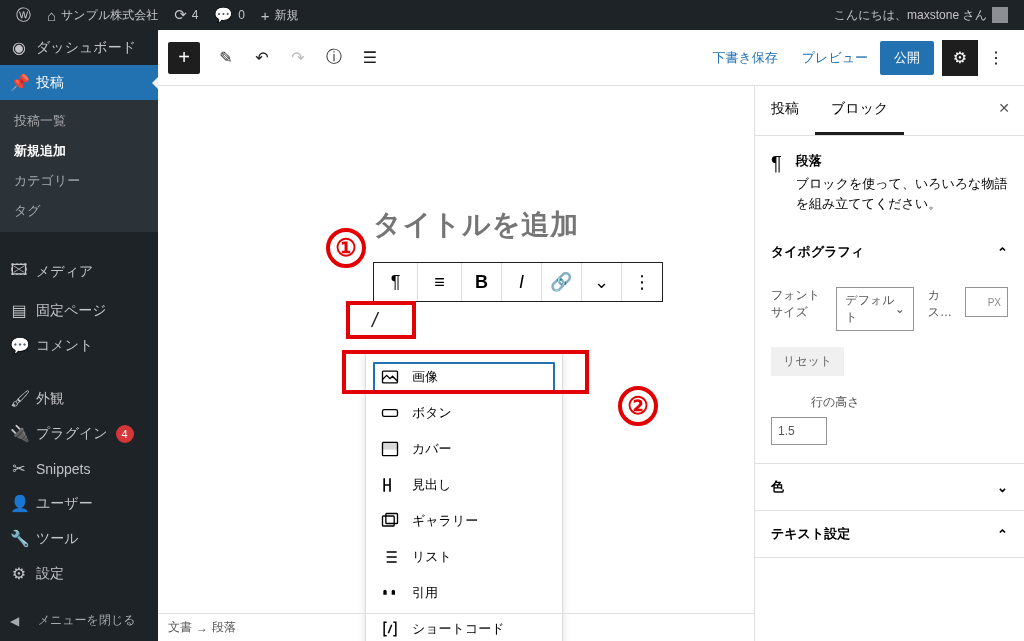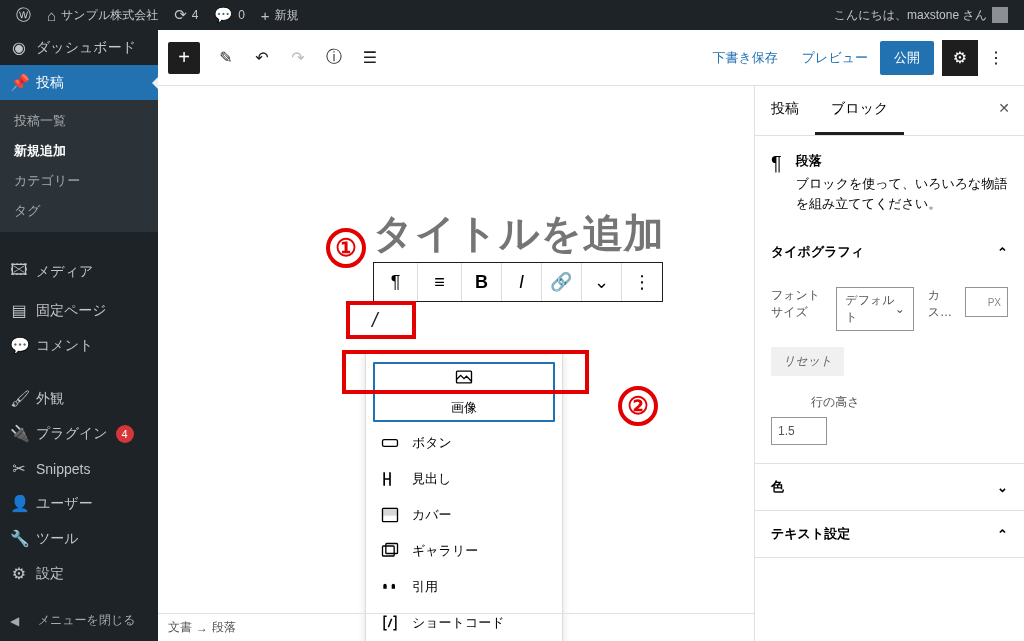--- a/index.html
+++ b/index.html
@@ -37,38 +37,38 @@
   .tb-text { padding: 0 12px; font-size: 13px; cursor: pointer; }
   .draft { color: #2271b1; }
   .preview { color: #2271b1; }
   .publish { background: #2271b1; color: #fff; padding: 8px 14px; font-size: 13px; border-radius: 2px; }
   .gear { background: #1e1e1e; color: #fff; width: 36px; height: 36px; display:flex; align-items:center; justify-content:center; margin-left: 8px; }
   .kebab { width: 36px; height: 36px; display:flex; align-items:center; justify-content:center; }
 
   .workspace { flex: 1; display: flex; }
 
   .canvas { flex: 1; position: relative; padding: 0; overflow: hidden; }
-  .title-placeholder { position: absolute; top: 120px; left: 215px; font-size: 40px; color: #757575; font-weight: 600; letter-spacing: 1px; pointer-events: none; }
+  .title-placeholder { position: absolute; top: 120px; left: 215px; font-size: 28px; color: #757575; font-weight: 600; letter-spacing: 1px; pointer-events: none; }
 
   
   .annot { position: absolute; width: 40px; height: 40px; border: 4px solid #e30000; border-radius: 50%; color: #e30000; font-size: 24px; font-weight: 700; display: flex; align-items: center; justify-content: center; background: rgba(255,255,255,0.9); pointer-events: none; }
 
   
   .block-toolbar { position: absolute; top: 176px; left: 215px; display: flex; border: 1px solid #1e1e1e; background: #fff; height: 40px; }
   .blk-btn { width: 44px; display: flex; align-items: center; justify-content: center; border-right: 1px solid #ddd; font-size: 18px; cursor: pointer; }
   .blk-btn.small { width: 40px; }
   .blk-btn:last-child { border-right: none; }
 
   
   .slash-box { position: absolute; top: 215px; left: 188px; width: 70px; height: 38px; border: 4px solid #e30000; display: flex; align-items: center; padding-left: 22px; font-size: 20px; font-style: italic; color: #1e1e1e; pointer-events: none; }
 
   
   .block-menu { position: absolute; top: 266px; left: 207px; width: 198px; background: #fff; border: 1px solid #ddd; box-shadow: 0 2px 8px rgba(0,0,0,0.12); padding: 6px 0; }
   .menu-item { display: flex; align-items: center; gap: 12px; padding: 8px 14px; font-size: 13px; cursor: pointer; }
-  .menu-item.selected { outline: 2px solid #2271b1; outline-offset: -3px; border-radius: 2px; margin: 2px 6px; padding: 6px 8px; flex-direction: column; }
+  .menu-item.selected { outline: 2px solid #2271b1; outline-offset: -3px; border-radius: 2px; margin: 2px 6px; padding: 6px 8px; }
   .menu-icon { width: 20px; height: 20px; display: flex; align-items: center; justify-content: center; font-size: 16px; }
   .menu-red-border { position: absolute; top: 264px; left: 184px; width: 247px; height: 44px; border: 4px solid #e30000; pointer-events: none; }
 
   
   .breadcrumb { position: absolute; bottom: 0; left: 0; right: 0; height: 28px; border-top: 1px solid #e0e0e0; font-size: 12px; color: #555; display: flex; align-items: center; padding: 0 10px; gap: 4px; }
 
   
   .settings { width: 270px; border-left: 1px solid #e0e0e0; display: flex; flex-direction: column; }
   .tabs { display: flex; border-bottom: 1px solid #e0e0e0; position: relative; }
   .tab { padding: 14px 16px; font-size: 14px; cursor: pointer; }
@@ -77,21 +77,21 @@
 
   .panel-section { border-bottom: 1px solid #e0e0e0; }
   .panel-head { padding: 14px 16px; display: flex; justify-content: space-between; align-items: center; font-size: 13px; font-weight: 600; cursor: pointer; }
   .panel-body { padding: 4px 16px 18px; font-size: 12px; color: #555; }
   .block-desc { display: flex; gap: 14px; align-items: flex-start; padding: 16px; font-size: 13px; }
   .block-desc-text .btype { font-weight: 600; margin-bottom: 4px; }
   .select { border: 1px solid #949494; padding: 4px 8px; font-size: 12px; width: 104px; display: flex; justify-content: space-between; align-items: center; }
   .px-input { border: 1px solid #949494; width: 50px; height: 30px; font-size: 10px; text-align: right; padding-right: 6px; color: #888; display:flex; align-items:center; justify-content:flex-end;}
   .typo-row { display: flex; gap: 14px; margin-top: 8px; }
   .typo-col { display: flex; flex-direction: row; gap: 6px; font-size: 12px; }
-  .reset-btn { background: #f0f0f0; padding: 6px 12px; font-size: 12px; color: #666; margin-top: 16px; display: inline-block; cursor: pointer; font-style: italic; }
+  .reset-btn { background: #f0f0f0; padding: 6px 12px; font-size: 12px; color: #666; margin-top: 16px; display: inline-block; cursor: pointer; }
   .lh-input { border: 1px solid #949494; width: 56px; padding: 6px; font-size: 12px; margin-top: 6px; }
 
   svg { display: block; }
 </style>
 </head>
 <body>
 
 <div class="adminbar">
   <div class="adminbar-left">
     <div class="adminbar-item">
@@ -266,44 +266,52 @@
             <div class="menu-item">
               <span class="menu-icon">
                 <svg width="20" height="20" viewBox="0 0 24 24" fill="none" stroke="currentColor" stroke-width="1.6">
                   <rect x="3" y="8" width="18" height="8" rx="2"></rect>
                 </svg>
               </span>
               <span>ボタン</span>
             </div>
             <div class="menu-item">
               <span class="menu-icon">
+                <svg width="20" height="20" viewBox="0 0 24 24" fill="none" stroke="currentColor" stroke-width="1.6">
+                  <rect x="3" y="4" width="18" height="16" rx="1"></rect>
+                  <rect x="3" y="4" width="18" height="8" fill="currentColor" opacity="0.15"></rect>
+                </svg>
+              </span>
+              <span>カバー</span>
+            </div>
+            <div class="menu-item">
+              <span class="menu-icon">
                 <svg width="20" height="20" viewBox="0 0 24 24" fill="currentColor">
                   <path d="M4 4h4v16H4zM16 4h4v16h-4z" opacity="0"></path>
                   <path d="M5 4v16M12 4v16M5 12h7" stroke="currentColor" stroke-width="2" fill="none"></path>
                 </svg>
               </span>
               <span>見出し</span>
             </div>
             <div class="menu-item">
               <span class="menu-icon">
                 <svg width="20" height="20" viewBox="0 0 24 24" fill="none" stroke="currentColor" stroke-width="1.6">
-                  <rect x="3" y="4" width="18" height="16" rx="1"></rect>
-                  <rect x="3" y="4" width="18" height="8" fill="currentColor" opacity="0.15"></rect>
-                </svg>
-              </span>
-              <span>カバー</span>
-            </div>
-            <div class="menu-item">
-              <span class="menu-icon">
-                <svg width="20" height="20" viewBox="0 0 24 24" fill="none" stroke="currentColor" stroke-width="1.6">
                   <rect x="3" y="6" width="14" height="12" rx="1"></rect>
                   <rect x="7" y="3" width="14" height="12" rx="1"></rect>
                 </svg>
               </span>
               <span>ギャラリー</span>
+            </div>
+            <div class="menu-item">
+              <span class="menu-icon">
+                <svg width="20" height="20" viewBox="0 0 24 24" fill="none" stroke="currentColor" stroke-width="2">
+                  <path d="M8 6h12M8 12h12M8 18h12M4 6h.01M4 12h.01M4 18h.01"></path>
+                </svg>
+              </span>
+              <span>リスト</span>
             </div>
             <div class="menu-item">
               <span class="menu-icon">
                 <svg width="20" height="20" viewBox="0 0 24 24" fill="currentColor">
                   <path d="M6 8c-1 0-2 1-2 2v4h4v-4c0-1-1-2-2-2zm10 0c-1 0-2 1-2 2v4h4v-4c0-1-1-2-2-2z"></path>
                 </svg>
               </span>
               <span>引用</span>
             </div>
             <div class="menu-item">

